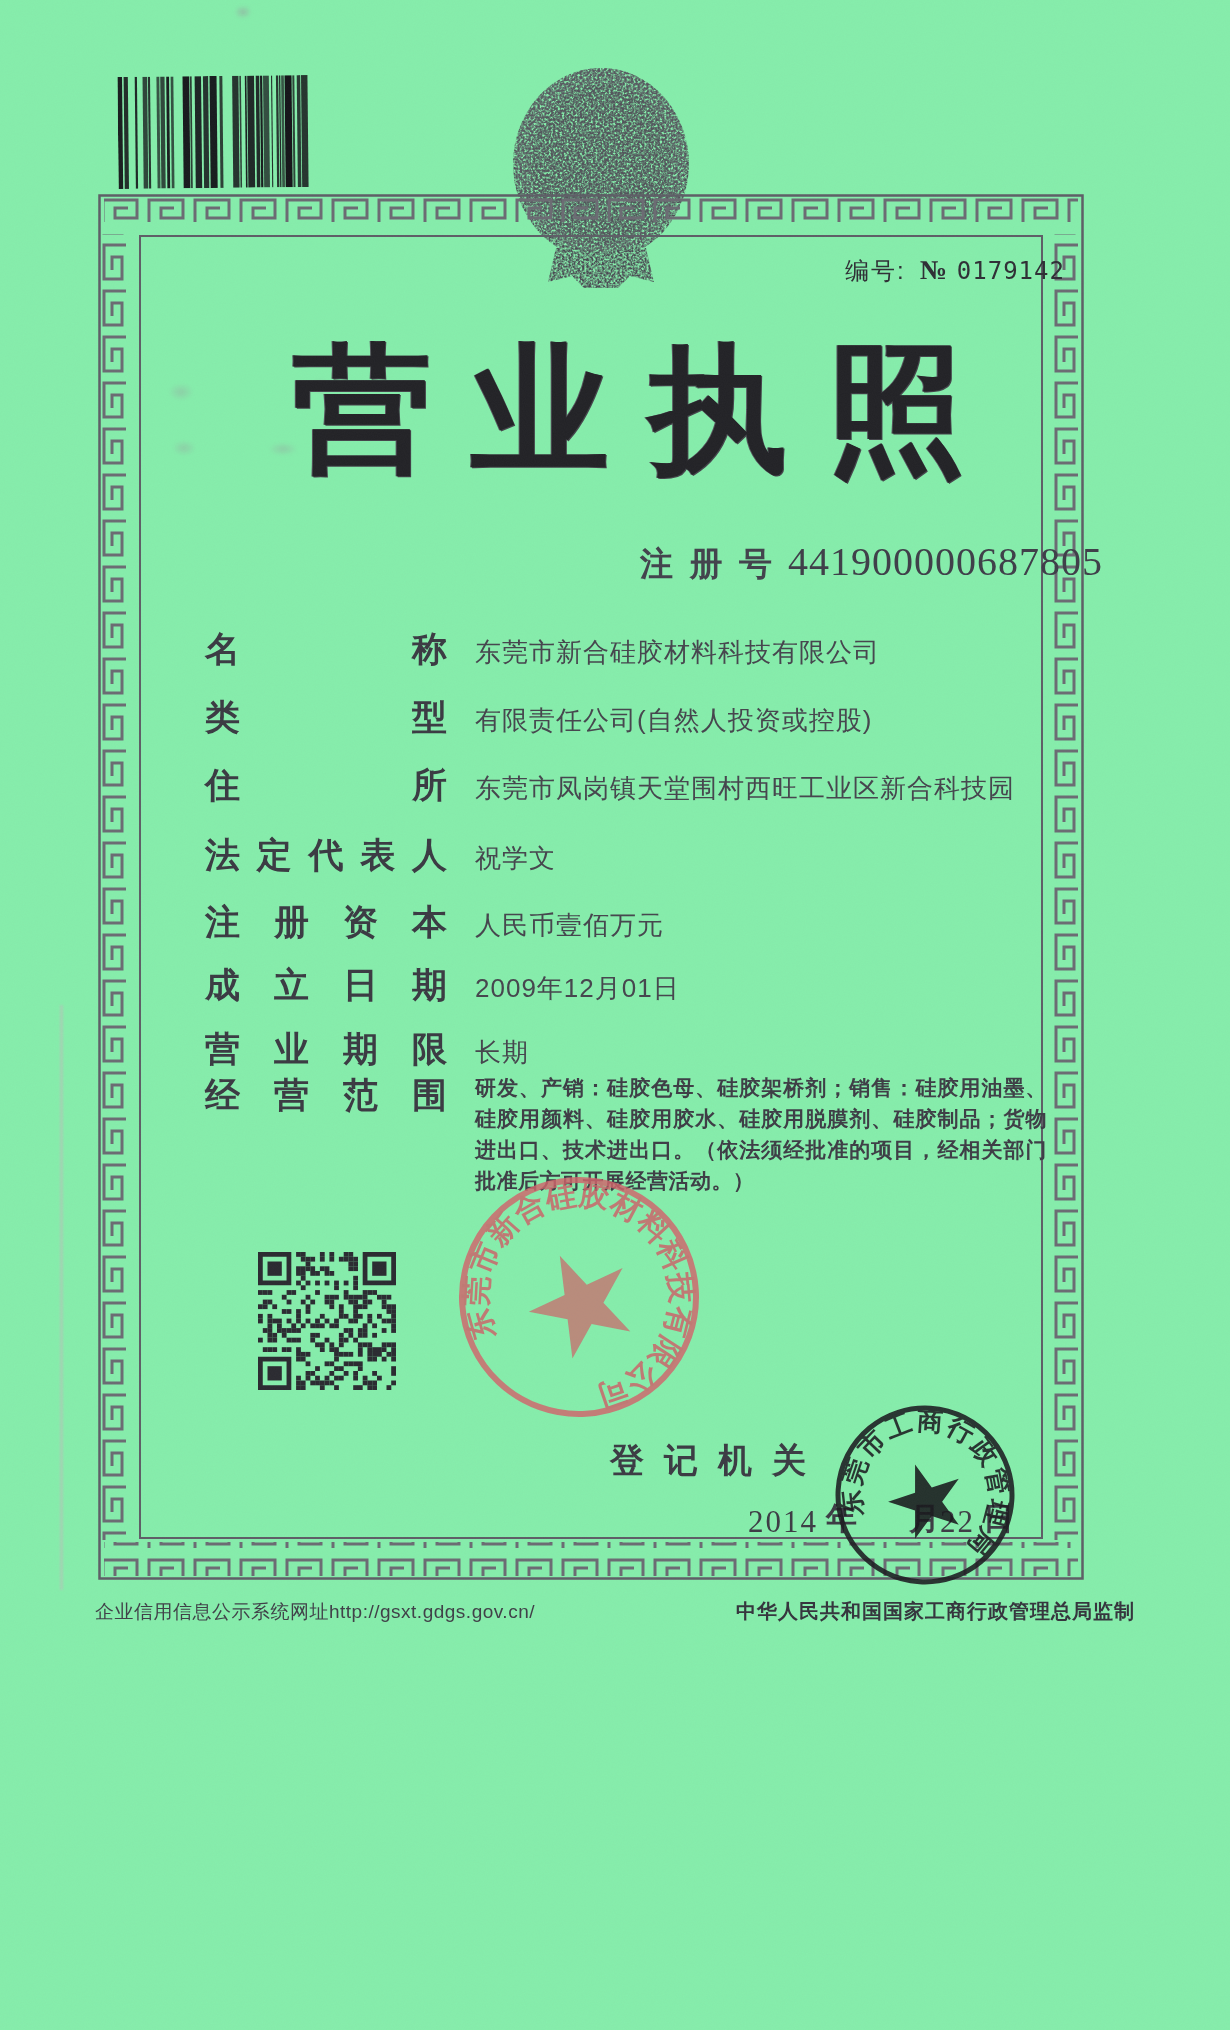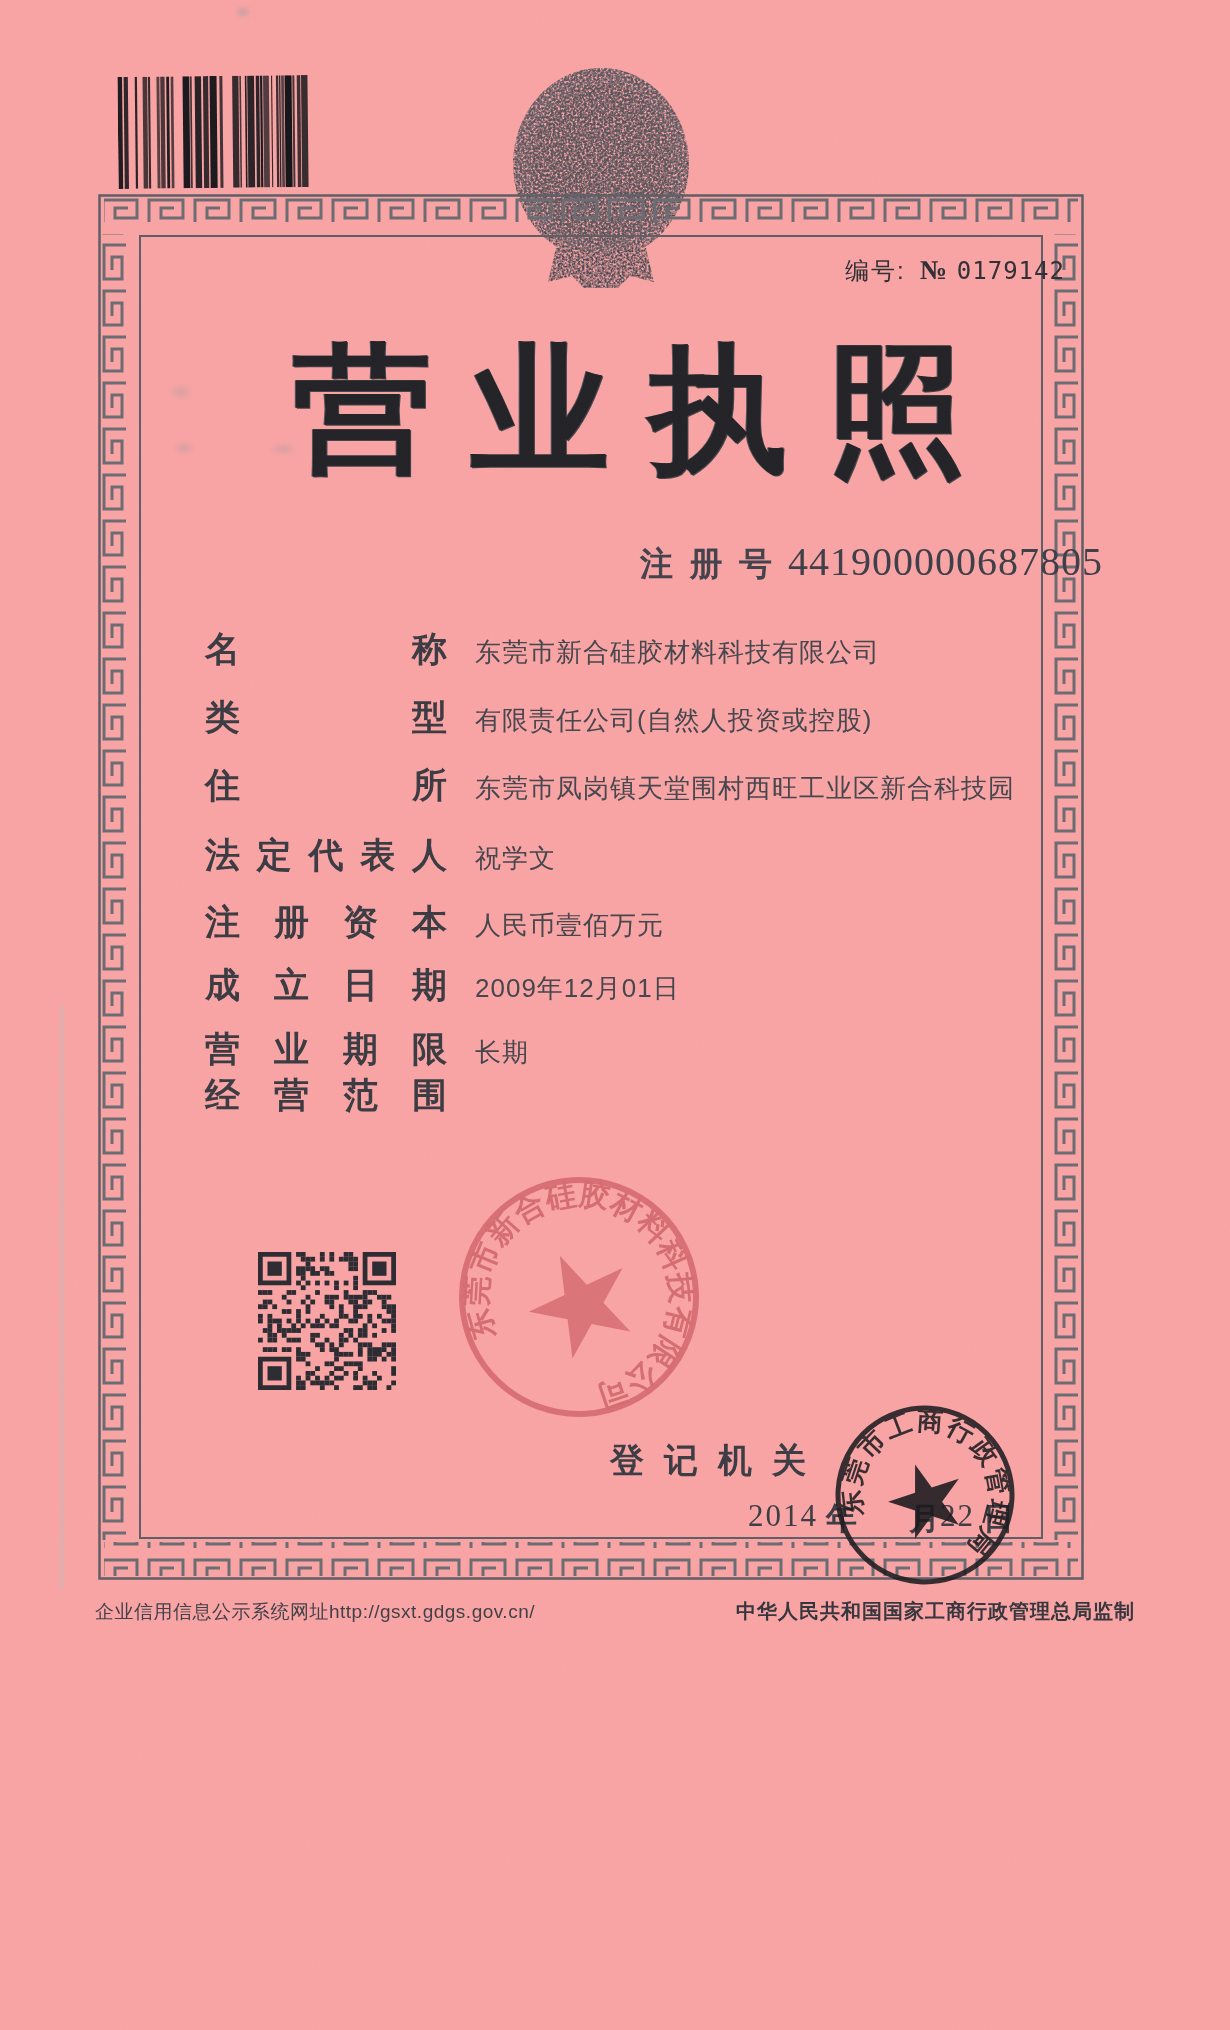--- a/index.html
+++ b/index.html
@@ -1,19 +1,19 @@
 <!DOCTYPE html>
 <html><head>
 <meta charset="utf-8">
 <style>
   html,body{margin:0;padding:0;background:#e8e8e6;}
   .page{
     position:relative;
     width:1230px;height:2030px;
-    background:#fca5a5;
+    background:#86efac;
     overflow:hidden;
     font-family:"Liberation Sans", sans-serif;
     color:#3c3c44;
   }
   
   .noise-overlay{position:absolute;inset:0;opacity:.5;pointer-events:none;}
   .paper-edge{position:absolute;left:60px;top:1005px;width:3px;height:585px;
     background:#bfbfbd;opacity:.55;filter:blur(1px);}
   .smudge{position:absolute;background:radial-gradient(closest-side,#9a9aa0,transparent);
     opacity:.35;filter:blur(1.5px);}
@@ -54,21 +54,21 @@
   .fvalue-para{margin-left:28px;width:572px;font-size:21px;line-height:1.48;
     font-weight:600;color:#3d3d45;letter-spacing:.5px;text-align:justify;}
 
   
   .qr{position:absolute;left:258px;top:1252px;width:138px;height:138px;}
   .company-seal{position:absolute;left:448px;top:1166px;width:262px;height:262px;}
   .registry-stamp{position:absolute;left:828px;top:1398px;width:194px;height:194px;}
 
   .registry-row{position:absolute;left:610px;top:1438px;width:196px;
     font-size:34px;font-weight:600;color:#3b3b43;}
-  .date-row{position:absolute;left:748px;top:1498px;display:flex;align-items:flex-start;
+  .date-row{position:absolute;left:748px;top:1498px;display:flex;align-items:flex-end;
     font-size:31px;color:#3c3c44;}
   .date-row .dnum{font-family:"Liberation Serif",serif;letter-spacing:2px;}
   .date-row .u-year{margin-left:8px;font-weight:600;}
   .date-row .u-month{margin-left:52px;font-weight:600;}
   .date-row .d-day{}
   .date-row .u-day{margin-left:8px;font-weight:600;}
 
   
   .footer{position:absolute;left:95px;top:1598px;width:1040px;display:flex;
     justify-content:space-between;align-items:center;}
@@ -228,20 +228,21 @@
       </div>
     <div class="fvalue">长期</div>
   </div>
   <div class="row row-7">
     <div class="flabel spread">
         <span>经</span>
         <span>营</span>
         <span>范</span>
         <span>围</span>
       </div>
+    <div class="fvalue-para">研发、产销：硅胶色母、硅胶架桥剂；销售：硅胶用油墨、硅胶用颜料、硅胶用胶水、硅胶用脱膜剂、硅胶制品；货物进出口、技术进出口。（依法须经批准的项目，经相关部门批准后方可开展经营活动。）</div>
   </div>
 
   <svg class="qr" id="qr" viewBox="0 0 138 138" xmlns="http://www.w3.org/2000/svg">
       <path d="M0 0 h33.310344827586206 v33.310344827586206 h-33.310344827586206 Z M4.758620689655173 4.758620689655173 v23.793103448275865 h23.793103448275865 v-23.793103448275865 Z" fill="#2a2a30" fill-rule="evenodd"></path>
       <rect x="9.517241379310345" y="9.517241379310345" width="14.275862068965518" height="14.275862068965518" fill="#2a2a30"></rect>
       <path d="M104.6896551724138 0 h33.310344827586206 v33.310344827586206 h-33.310344827586206 Z M109.44827586206897 4.758620689655173 v23.793103448275865 h23.793103448275865 v-23.793103448275865 Z" fill="#2a2a30" fill-rule="evenodd"></path>
       <rect x="114.20689655172414" y="9.517241379310345" width="14.275862068965518" height="14.275862068965518" fill="#2a2a30"></rect>
       <path d="M0 104.6896551724138 h33.310344827586206 v33.310344827586206 h-33.310344827586206 Z M4.758620689655173 109.44827586206897 v23.793103448275865 h23.793103448275865 v-23.793103448275865 Z" fill="#2a2a30" fill-rule="evenodd"></path>
       <rect x="9.517241379310345" y="114.20689655172414" width="14.275862068965518" height="14.275862068965518" fill="#2a2a30"></rect>
       <rect x="38.1" y="0.0" width="4.8" height="4.8" fill="#2a2a30"></rect>

